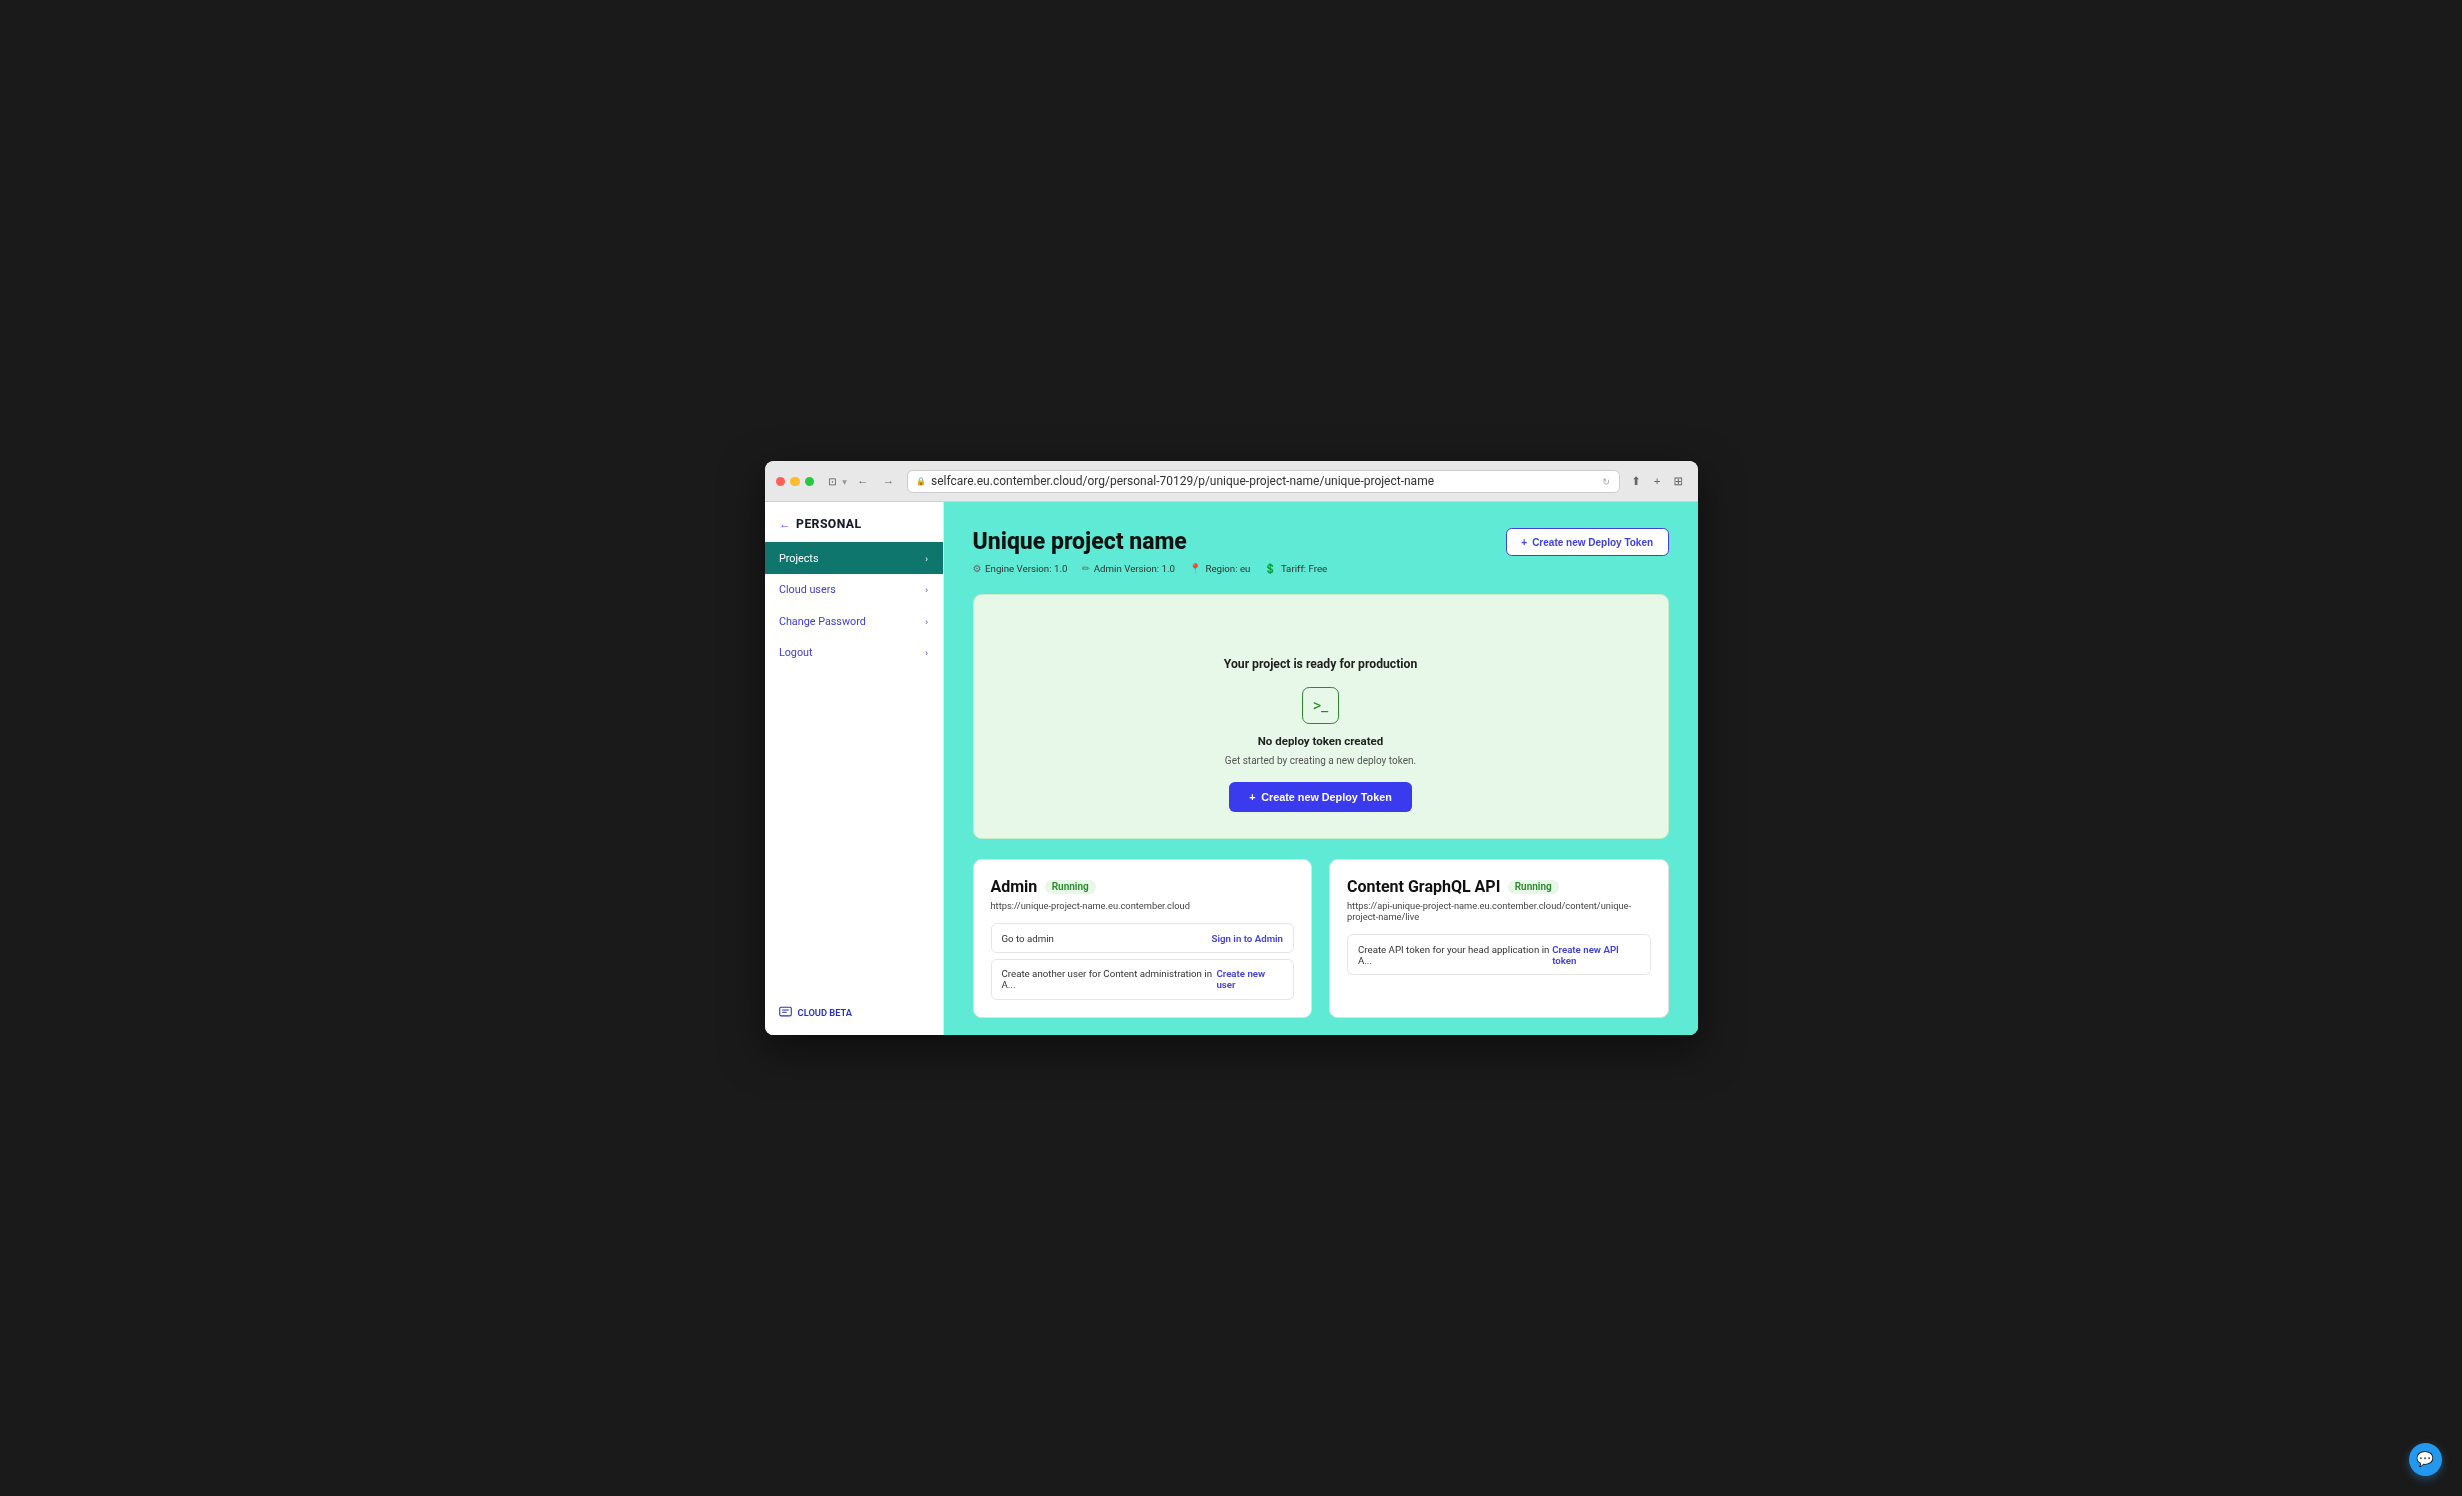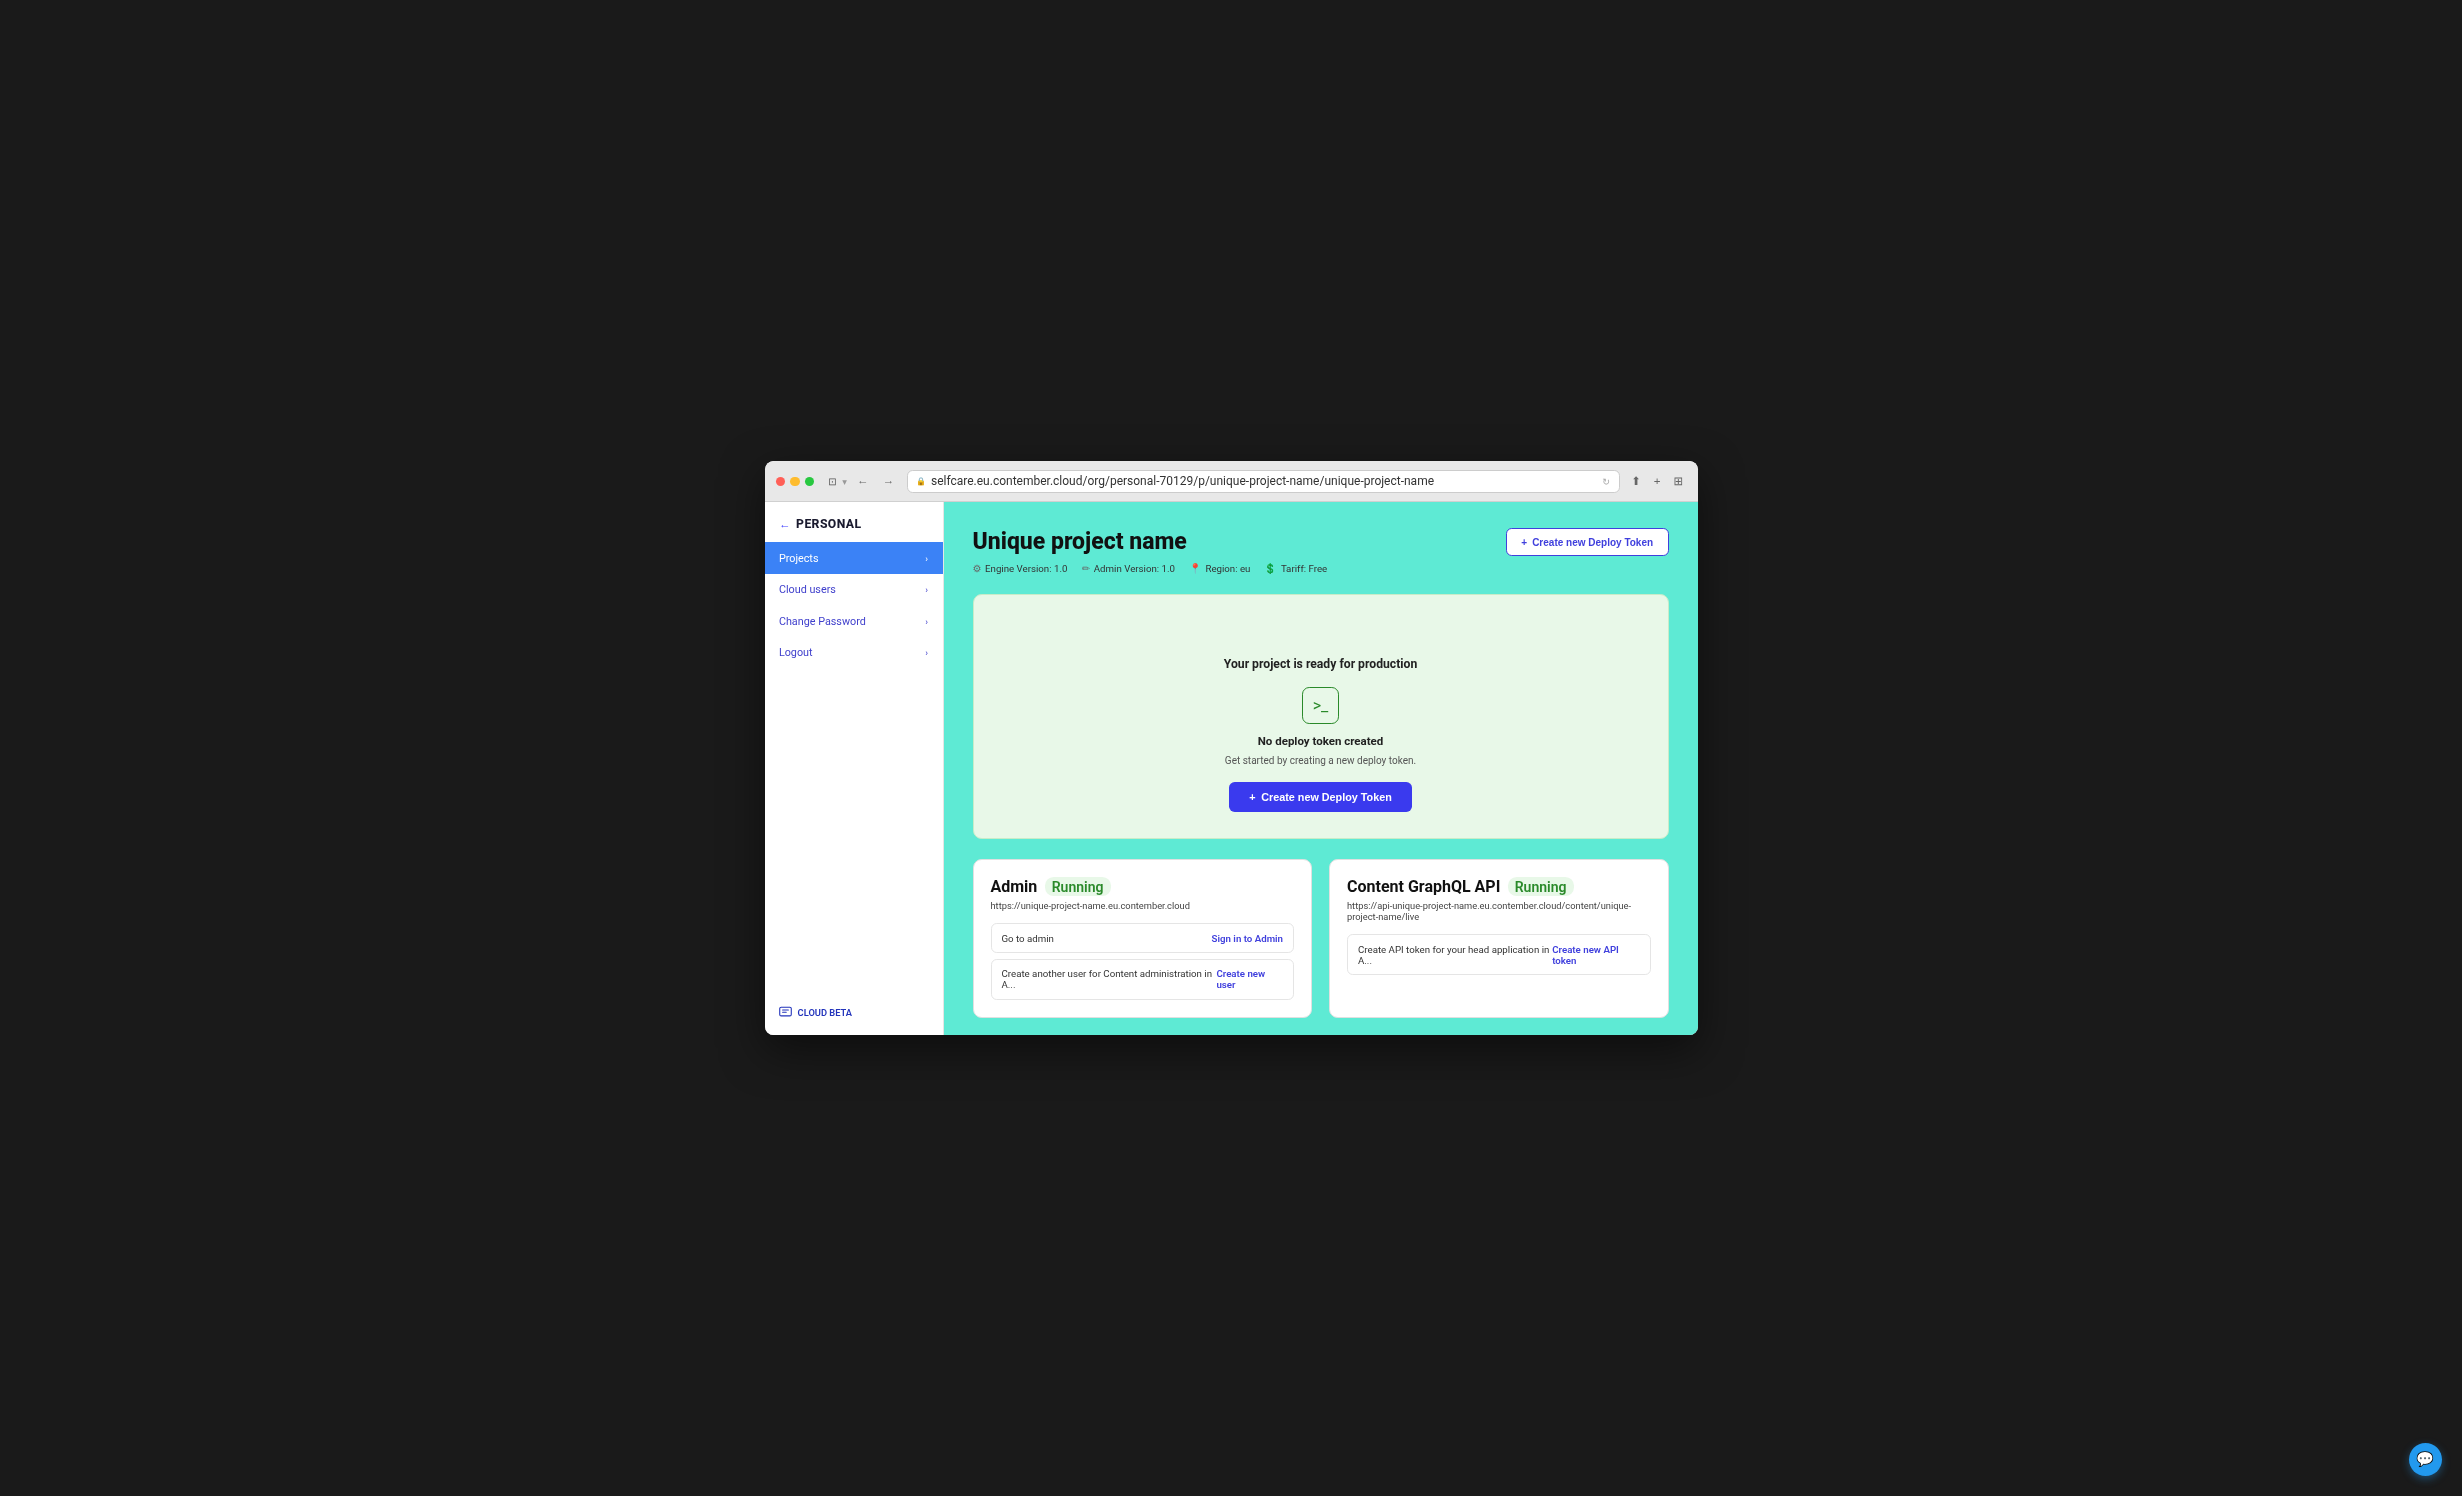--- a/index.html
+++ b/index.html
@@ -126,21 +126,21 @@
       display: flex;
       align-items: center;
       justify-content: space-between;
       padding: 9.3px 14.4px;
       cursor: pointer;
       font-size: 10.8px;
       color: #4040cc;
       transition: background 0.15s;
     }
     .sidebar-item.active {
-      background: #3b82f6;
+      background: #0f766e;
       color: white;
       border-radius: 0;
     }
     .sidebar-item.active .chevron { color: white; }
     .chevron { font-size: 9.3px; color: #4040cc; }
     .sidebar-footer {
       padding: 14.4px;
       display: flex;
       align-items: center;
       gap: 5.7px;
@@ -272,21 +272,21 @@
       margin-bottom: 4.3px;
     }
     .card-title {
       font-size: 16px;
       font-weight: 700;
       color: #111;
     }
     .status-badge {
       padding: 1.4px 7.2px;
       border-radius: 8.6px;
-      font-size: 14px;
+      font-size: 10px;
       font-weight: 600;
     }
     .status-running {
       background: #e8f8e8;
       color: #2a8a2a;
     }
     .card-url {
       font-size: 9.3px;
       color: #444;
       margin-bottom: 11.5px;

